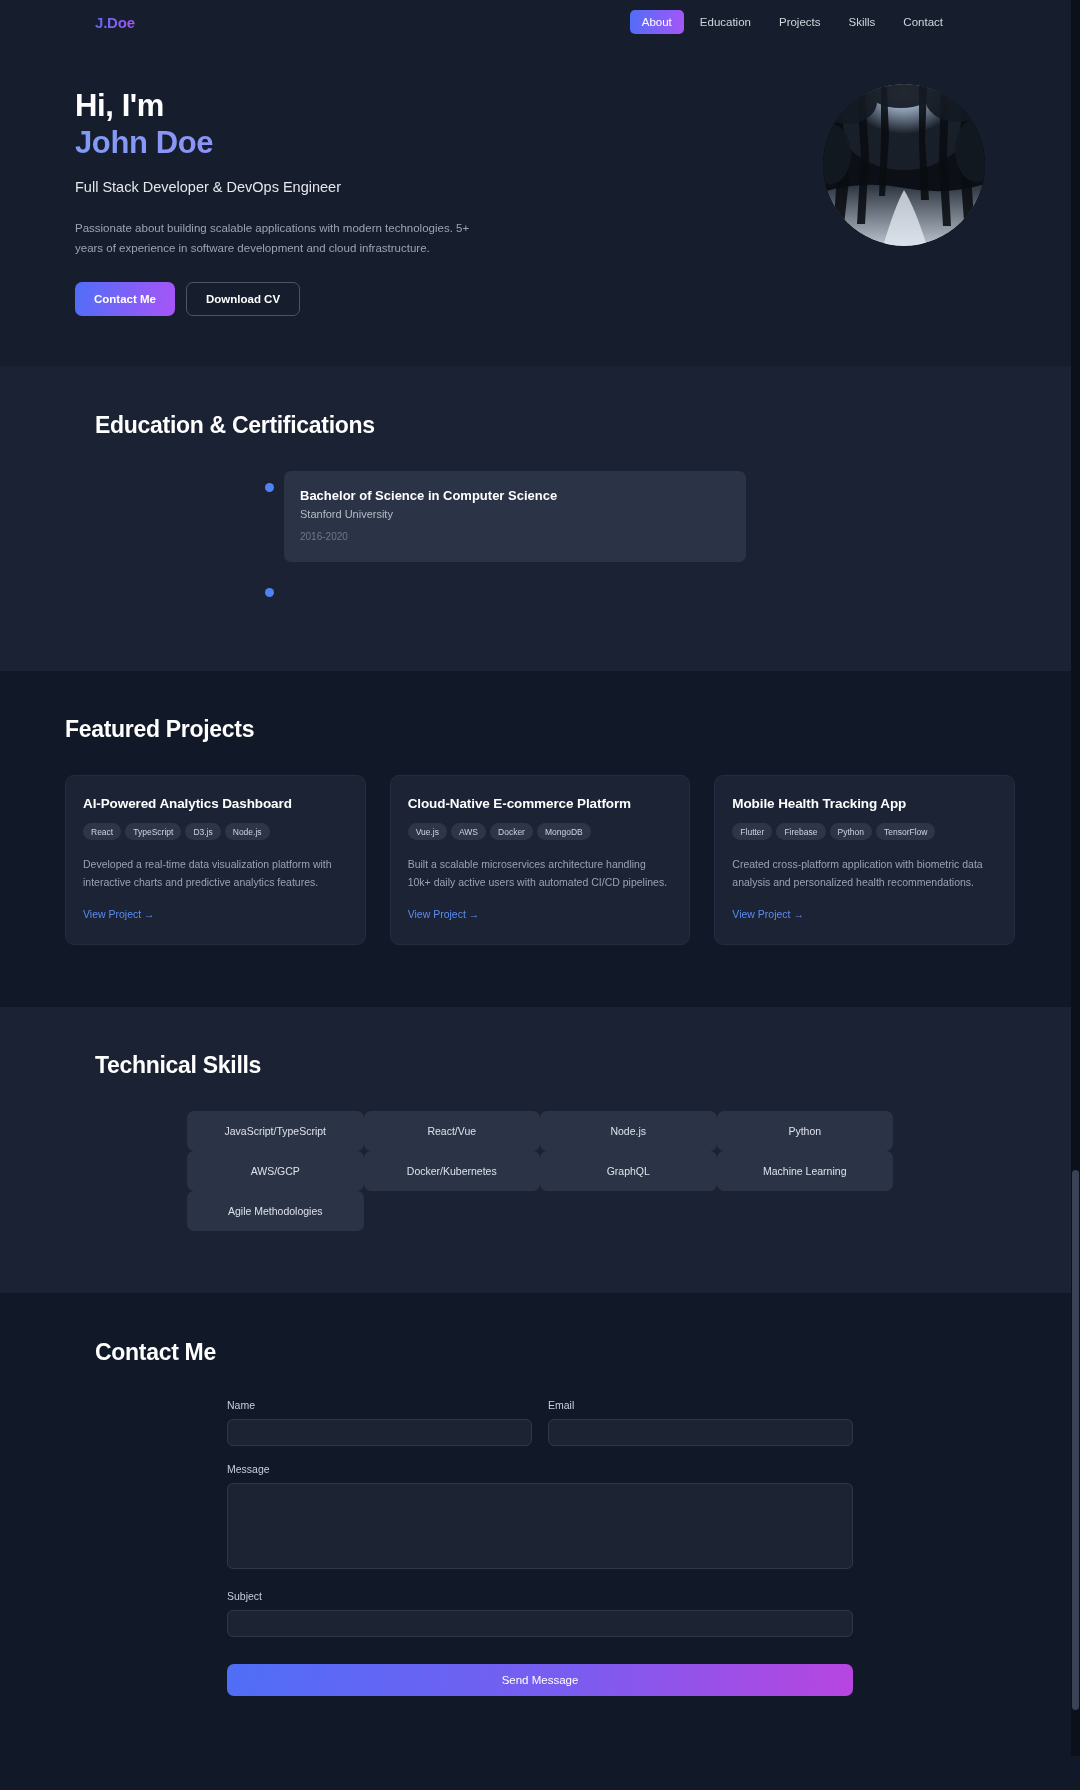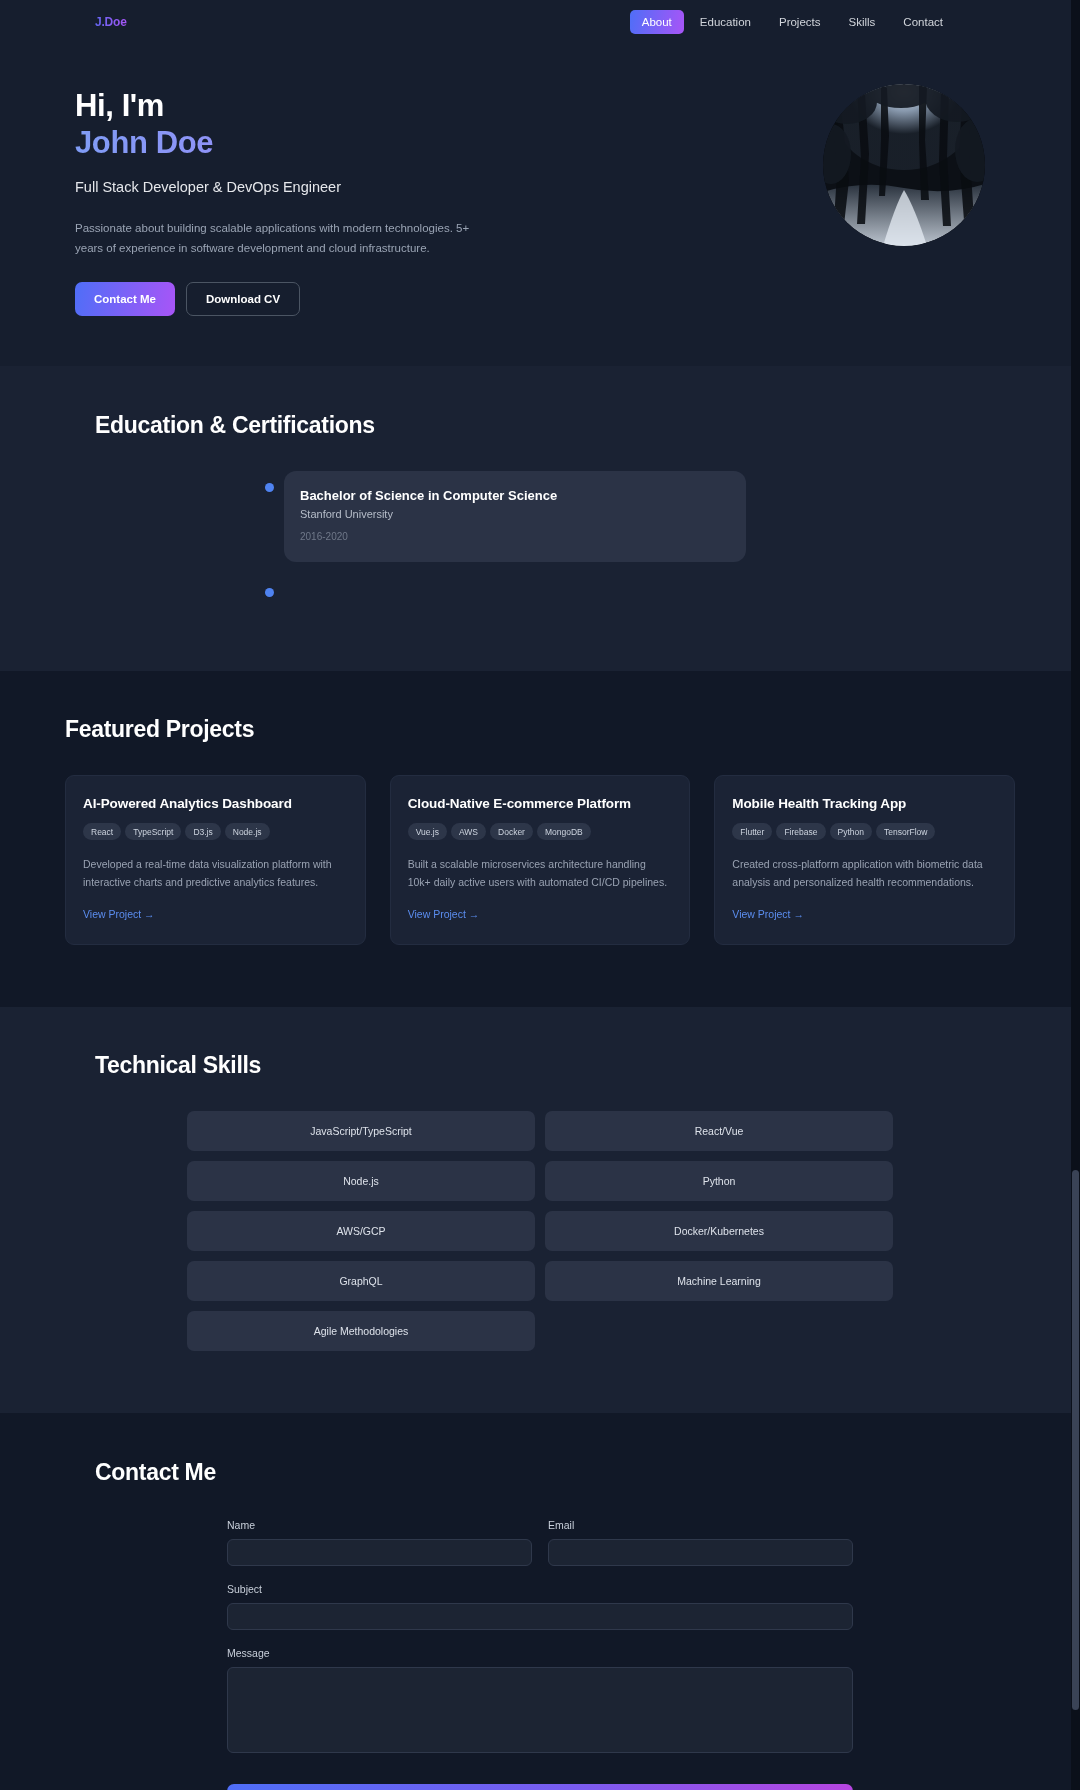--- a/index.html
+++ b/index.html
@@ -15,21 +15,21 @@
   
   .navbar {
     height:44px;
     background:#161e2e;
     display:flex;
     align-items:center;
     padding:0 45px 0 95px;
     position:relative;
   }
   .logo {
-    font-size:12px;
+    font-size:15px;
     font-weight:bold;
     background:linear-gradient(90deg,#6366f1,#a855f7);
     -webkit-background-clip:text;
     background-clip:text;
     color:transparent;
     letter-spacing:-0.2px;
   }
   .nav-links {
     margin-left:auto;
     display:flex;
@@ -134,21 +134,21 @@
   .edu-row { display:flex; align-items:flex-start; margin-bottom:14px; }
   .edu-dot {
     width:9px; height:9px; border-radius:50%;
     background:#4f83f1;
     margin-top:12px; margin-right:10px;
     flex:0 0 auto;
   }
   .edu-card {
     flex:1;
     background:#2b3346;
-    border-radius:12px;
+    border-radius:7px;
     padding:17px 19px 20px 16px;
     max-width:462px;
   }
   .edu-title { font-size:13px; font-weight:bold; color:#ffffff; }
   .edu-org { font-size:11px; color:#b6bdc9; margin-top:5px; }
   .edu-date { font-size:10px; color:#6f7889; margin-top:11px; }
 
   
   .proj-grid {
     margin-top:32px;
@@ -184,22 +184,22 @@
     margin-top:16px;
     font-size:10.5px;
     color:#5b8def;
     text-decoration:none;
   }
 
   
   .skill-grid {
     margin-top:32px;
     display:grid;
-    grid-template-columns:repeat(2,1fr);
-    gap:10px;
+    grid-template-columns:repeat(4,1fr);
+    gap:0;
     padding:0 92px;
   }
   .skill-chip {
     background:#2b3346;
     border-radius:7px;
     height:40px;
     display:flex;
     align-items:center;
     justify-content:center;
     font-size:10.5px;
@@ -413,27 +413,27 @@
         <div class="field">
           <label class="label">Name</label>
           <input class="input" type="text" value="" placeholder="" style="">
         </div>
         <div class="field">
           <label class="label">Email</label>
           <input class="input" type="text" value="" placeholder="" style="">
         </div>
       </div>
       <div class="field full">
+        <label class="label">Message</label>
+        <textarea class="textarea" placeholder="" style=""></textarea>
+      </div>
+      <div class="field full">
         <label class="label">Subject</label>
         <input class="input" type="text" value="" placeholder="" style="">
       </div>
-      <div class="field full">
-        <label class="label">Message</label>
-        <textarea class="textarea" placeholder="" style=""></textarea>
-      </div>
       <button class="send-btn">Send Message</button>
     </div>
   </div>
 
   <div class="scroll-rail">
     <div class="scroll-thumb"></div>
   </div>
 
 </div>
 

